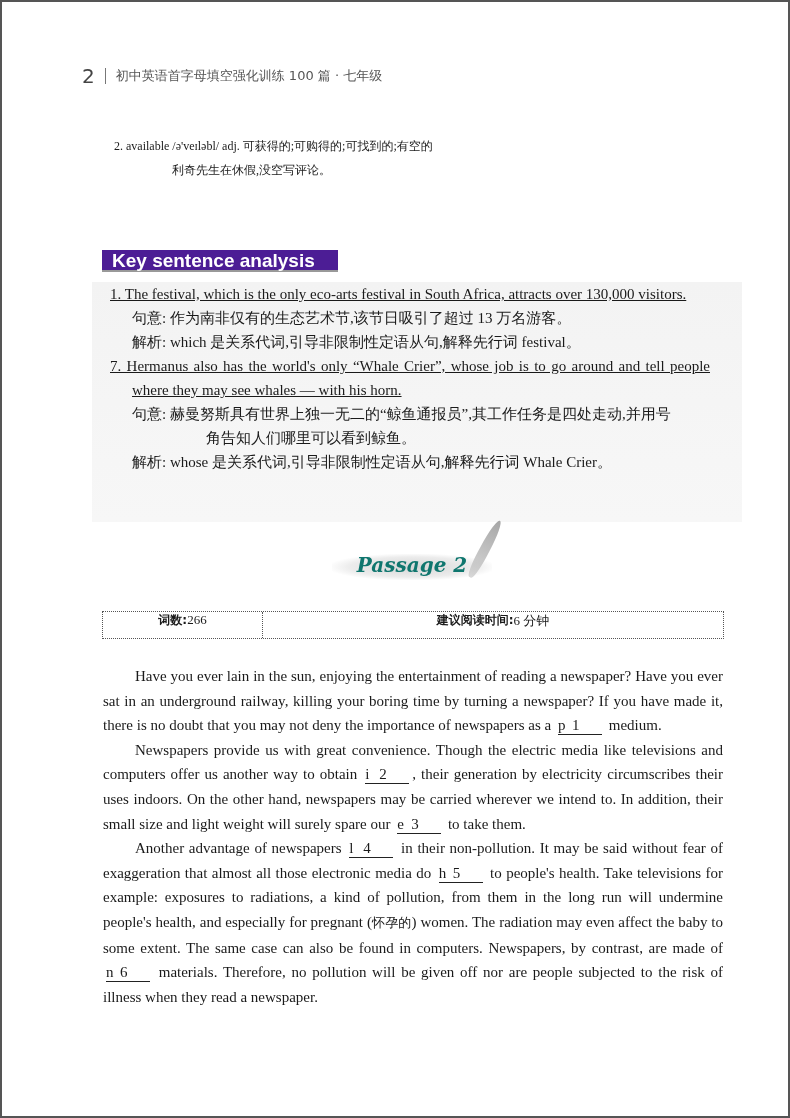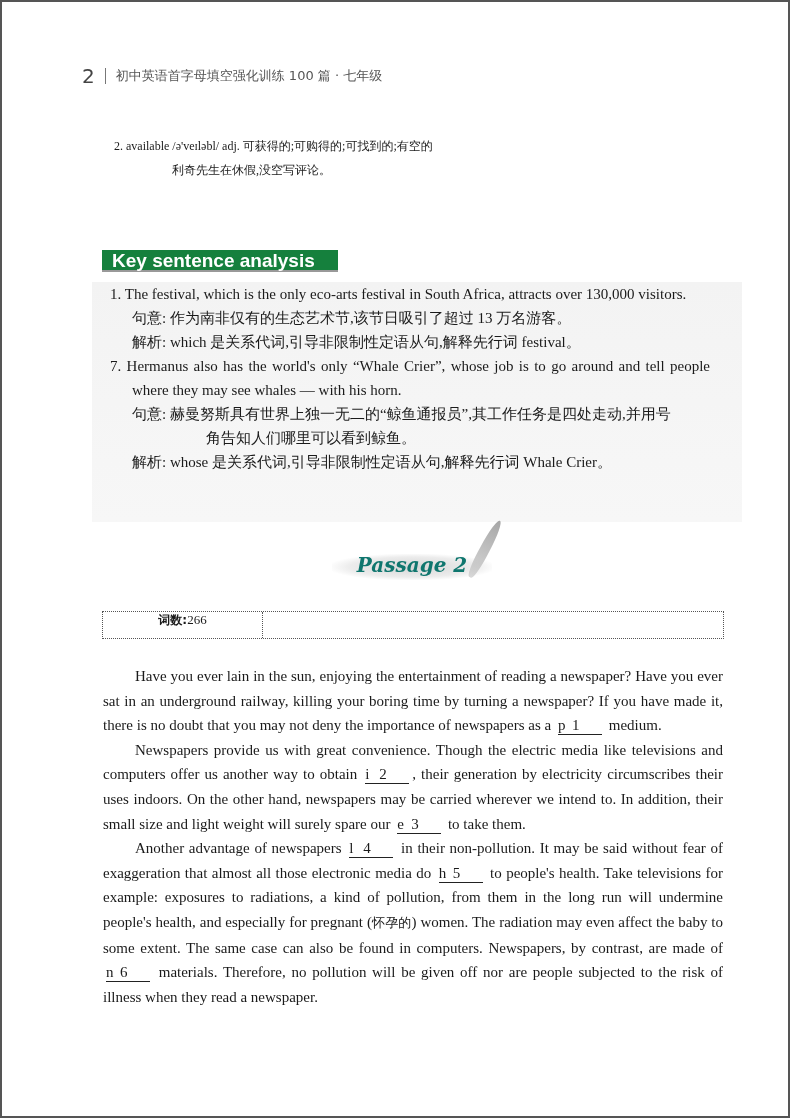--- a/index.html
+++ b/index.html
@@ -17,30 +17,30 @@
       font-family: "DejaVu Sans", sans-serif; color: #555; font-size: 13px;
       display: flex; align-items: center; gap: 6px;
     }
     .header .num { font-size: 20px; font-family: "DejaVu Sans", sans-serif; color: #444; }
     .header .sep { width: 1px; height: 16px; background: #777; margin: 0 4px; }
     .vocab { position: absolute; left: 112px; top: 132px; font-size: 12px; line-height: 24px; }
     .vocab .ex { padding-left: 20px; }
     .vocab .tr { padding-left: 58px; }
     .ksa-title {
       position: absolute; left: 100px; top: 248px; width: 236px; height: 22px;
-      background: #15803d; color: #fff; font-family: "Liberation Sans", sans-serif;
+      background: #4c1d95; color: #fff; font-family: "Liberation Sans", sans-serif;
       font-weight: bold; font-size: 19px; line-height: 22px; padding-left: 10px;
       box-sizing: border-box; border-bottom: 2px solid #999;
     }
     .bleed {
       position: absolute; left: 90px; top: 280px; width: 650px; height: 240px;
       background: linear-gradient(#f3f3f3, #f7f7f7);
     }
     .ksa { position: absolute; left: 108px; top: 280px; width: 600px; font-size: 15px; line-height: 24px; }
-    .ksa .item-en { text-align: justify; padding-left: 22px; text-indent: -22px; }
+    .ksa .item-en { text-align: justify; padding-left: 22px; text-indent: -22px; text-decoration: underline; }
     .ksa .cn { padding-left: 22px; }
     .ksa .cn-cont { padding-left: 96px; }
     .passage-title {
       position: absolute; left: 330px; top: 540px; width: 160px; height: 40px;
       text-align: center;
     }
     .passage-title .smudge {
       position: absolute; left: 0; top: 12px; width: 160px; height: 26px;
       background: radial-gradient(ellipse at center, #d6d6d6 0%, #ececec 55%, rgba(255,255,255,0) 75%);
     }
@@ -122,20 +122,24 @@
     <div class="smudge"></div>
     <span class="txt">Passage 2</span>
   </div>
   <div class="quill"></div>
 
   <div class="info">
     <div class="c1">
       <span class="lbl">词数:</span>
       <span>266</span>
     </div>
+    <div class="c3">
+      <span class="lbl">建议阅读时间:</span>
+      <span>6 分钟</span>
+    </div>
   </div>
 
   <div class="passage">
     <p>
       <span>Have you ever lain in the sun, enjoying the entertainment of reading a newspaper? Have you ever sat in an underground railway, killing your boring time by turning a newspaper? If you have made it, there is no doubt that you may not deny the importance of newspapers as a </span><span class="blank"><span class="l">p</span><span class="n">1</span></span><span> medium.</span>
     </p>
     <p>
       <span>Newspapers provide us with great convenience. Though the electric media like televisions and computers offer us another way to obtain </span><span class="blank"><span class="l">i</span><span class="n">2</span></span><span>, their generation by electricity circumscribes their uses indoors. On the other hand, newspapers may be carried wherever we intend to. In addition, their small size and light weight will surely spare our </span><span class="blank"><span class="l">e</span><span class="n">3</span></span><span> to take them.</span>
     </p>
     <p>

